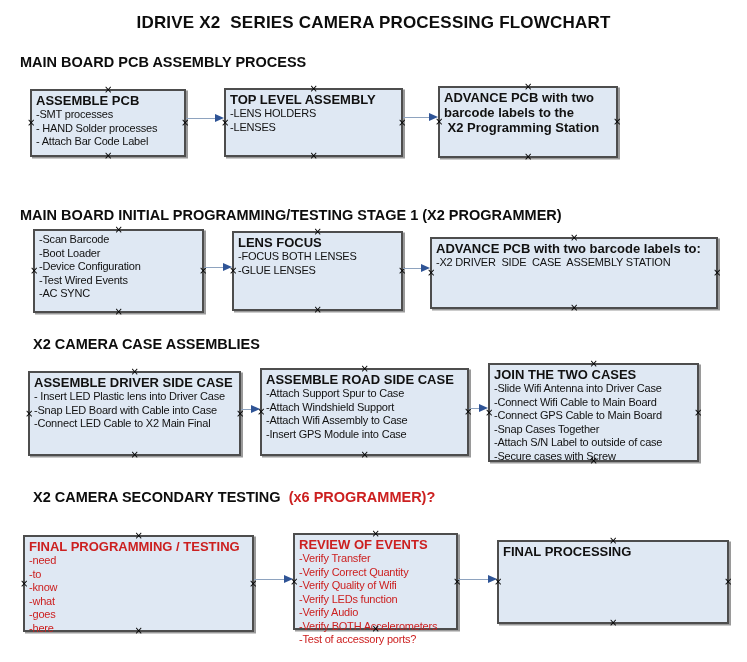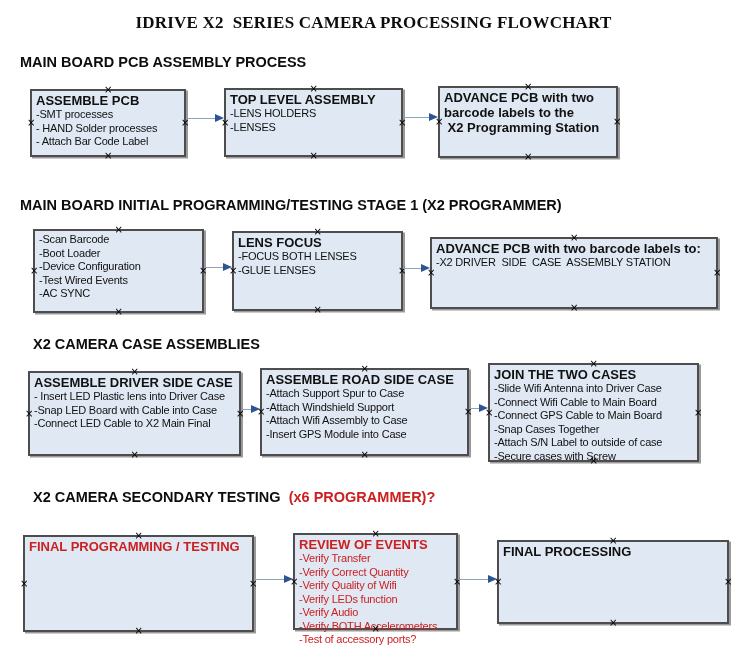--- a/index.html
+++ b/index.html
@@ -10,27 +10,27 @@
     --red:#cc2020;
     --ink:#111111;
   }
   *{box-sizing:border-box;margin:0;padding:0}
   body{background:#ffffff;font-family:"Liberation Sans",sans-serif;color:var(--ink)}
   .canvas{position:relative;width:747px;height:662px;background:#ffffff;overflow:hidden}
 
   .page-title{
     position:absolute;top:13px;left:0;width:100%;
     text-align:center;font-size:17px;font-weight:bold;
-    letter-spacing:.2px;white-space:pre;color:#0d0d0d;font-family:Liberation Serif, serif;
+    letter-spacing:.2px;white-space:pre;color:#0d0d0d;
   }
   .section-header{
     position:absolute;font-size:14.5px;font-weight:bold;white-space:pre;color:#0d0d0d;
   }
   .h0{left:20px;top:54px}
-  .h1{left:20px;top:197px}
+  .h1{left:20px;top:207px}
   .h2{left:33px;top:336px}
   .h3{left:33px;top:489px}
   .red-text{color:var(--red)}
 
   .box{
     position:absolute;
     background:var(--box-fill);
     border:2px solid var(--box-border);
     box-shadow:2px 1.5px 0 0 #9a9a9a;
     padding:2px 3px 0 4px;
@@ -220,20 +220,28 @@
   <span class="handle handle-top">×</span>
       <span class="handle handle-bottom">×</span>
       <span class="handle handle-left">×</span>
       <span class="handle handle-right">×</span>
     </div>
 
   <div class="box b9 red">
     <div class="box-title">
         <div class="line">FINAL PROGRAMMING / TESTING</div>
       </div>
+    <div class="box-items">
+        <div class="line">-need</div>
+        <div class="line">-to</div>
+        <div class="line">-know</div>
+        <div class="line">-what</div>
+        <div class="line">-goes</div>
+        <div class="line">-here</div>
+      </div>
   <span class="handle handle-top">×</span>
       <span class="handle handle-bottom">×</span>
       <span class="handle handle-left">×</span>
       <span class="handle handle-right">×</span>
     </div>
   <div class="box b10 red">
     <div class="box-title">
         <div class="line">REVIEW OF EVENTS</div>
       </div>
     <div class="box-items">

